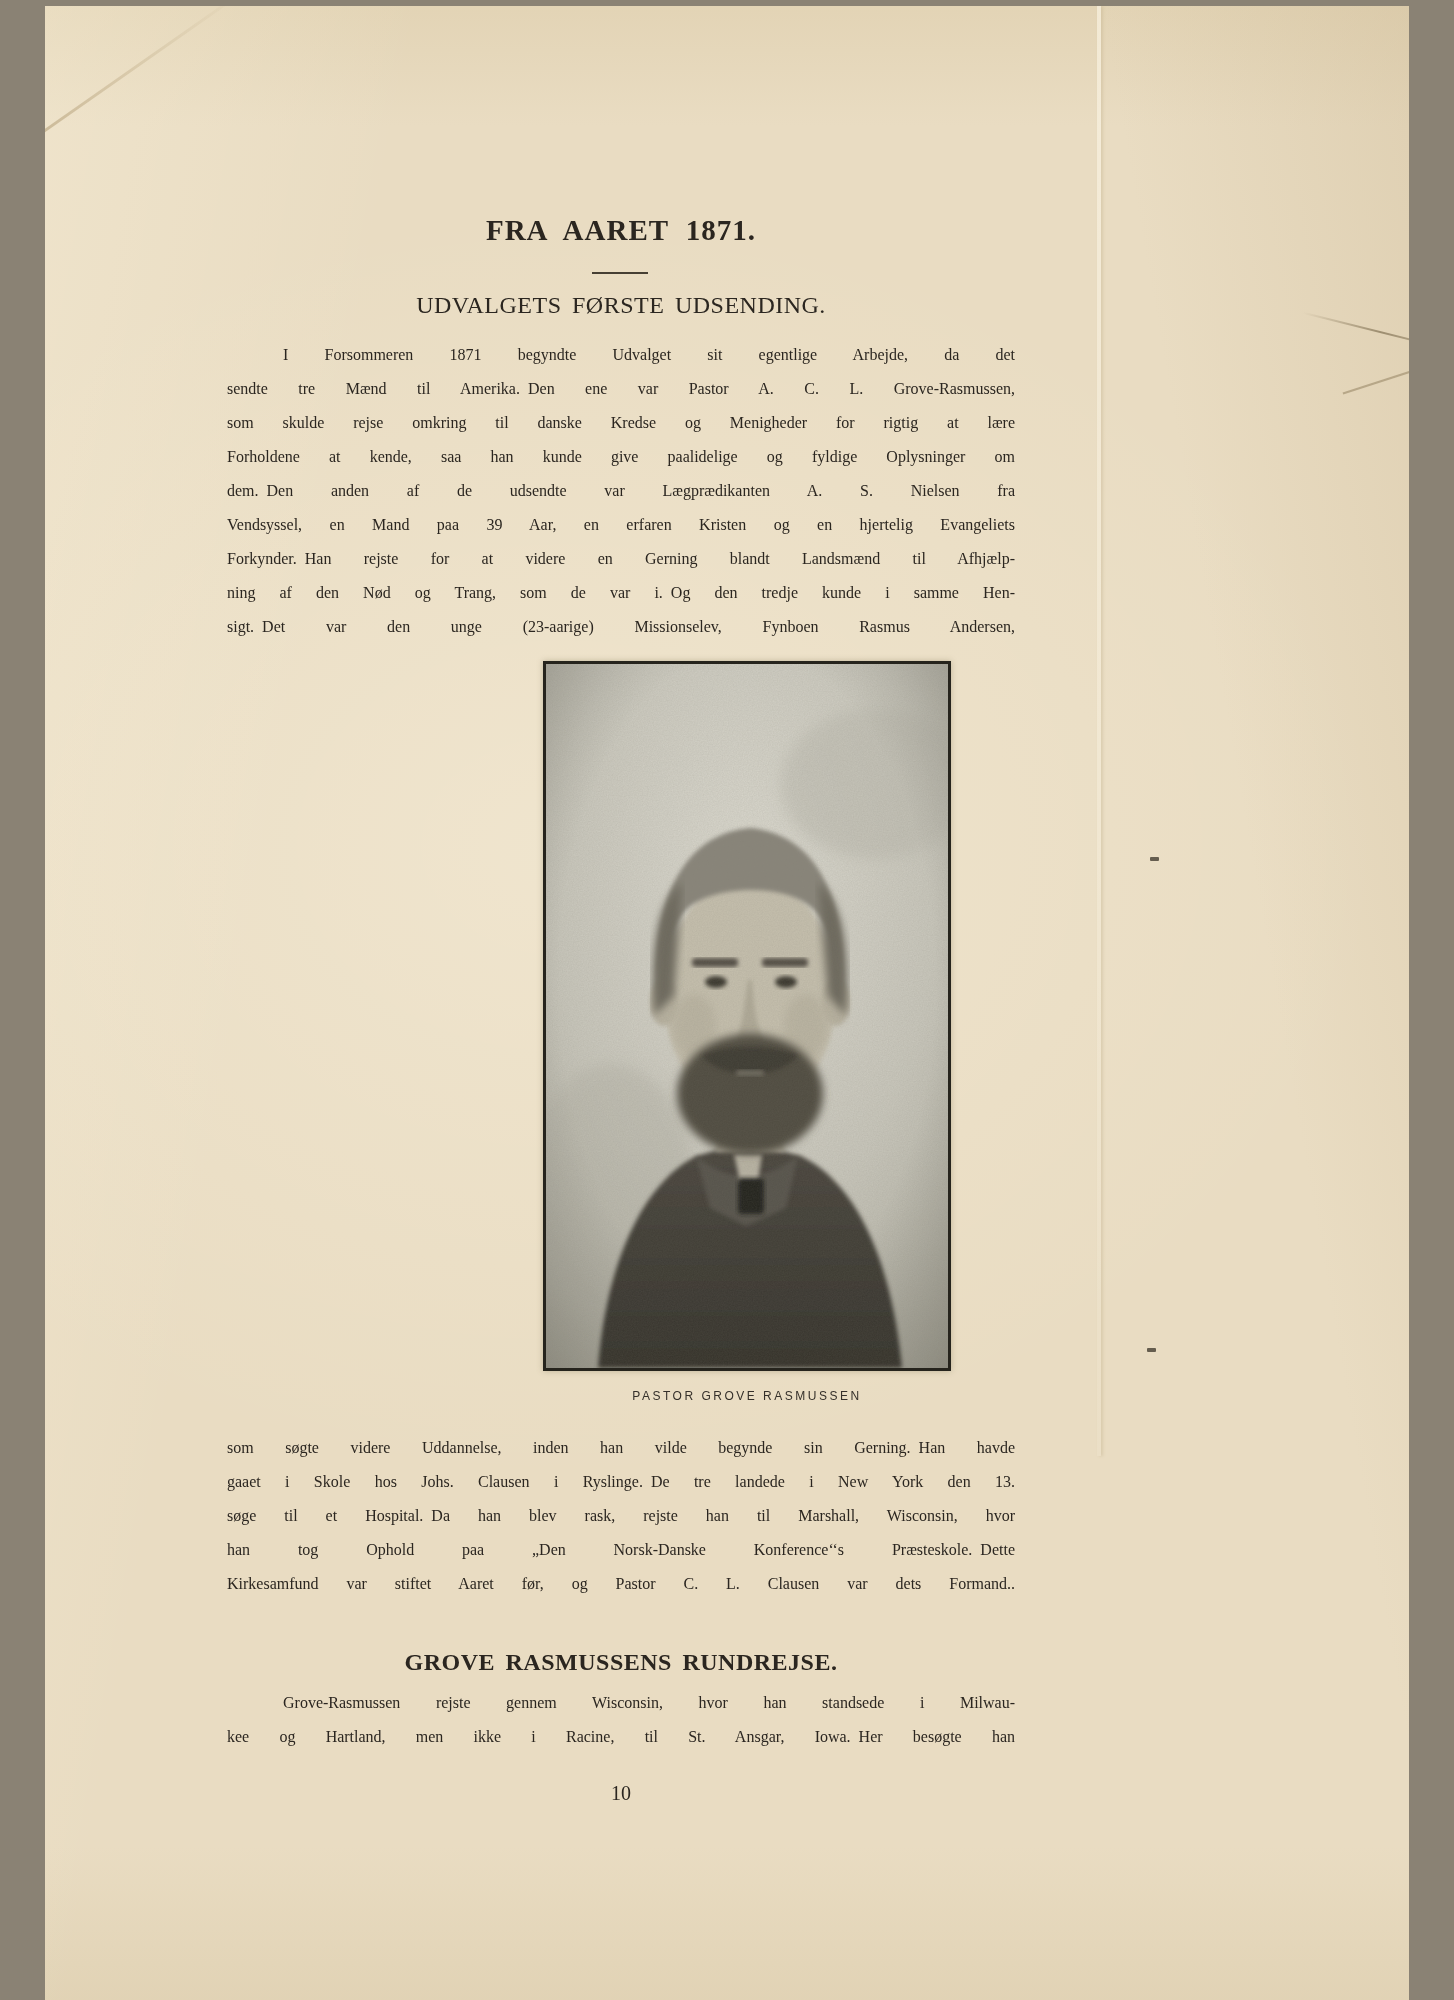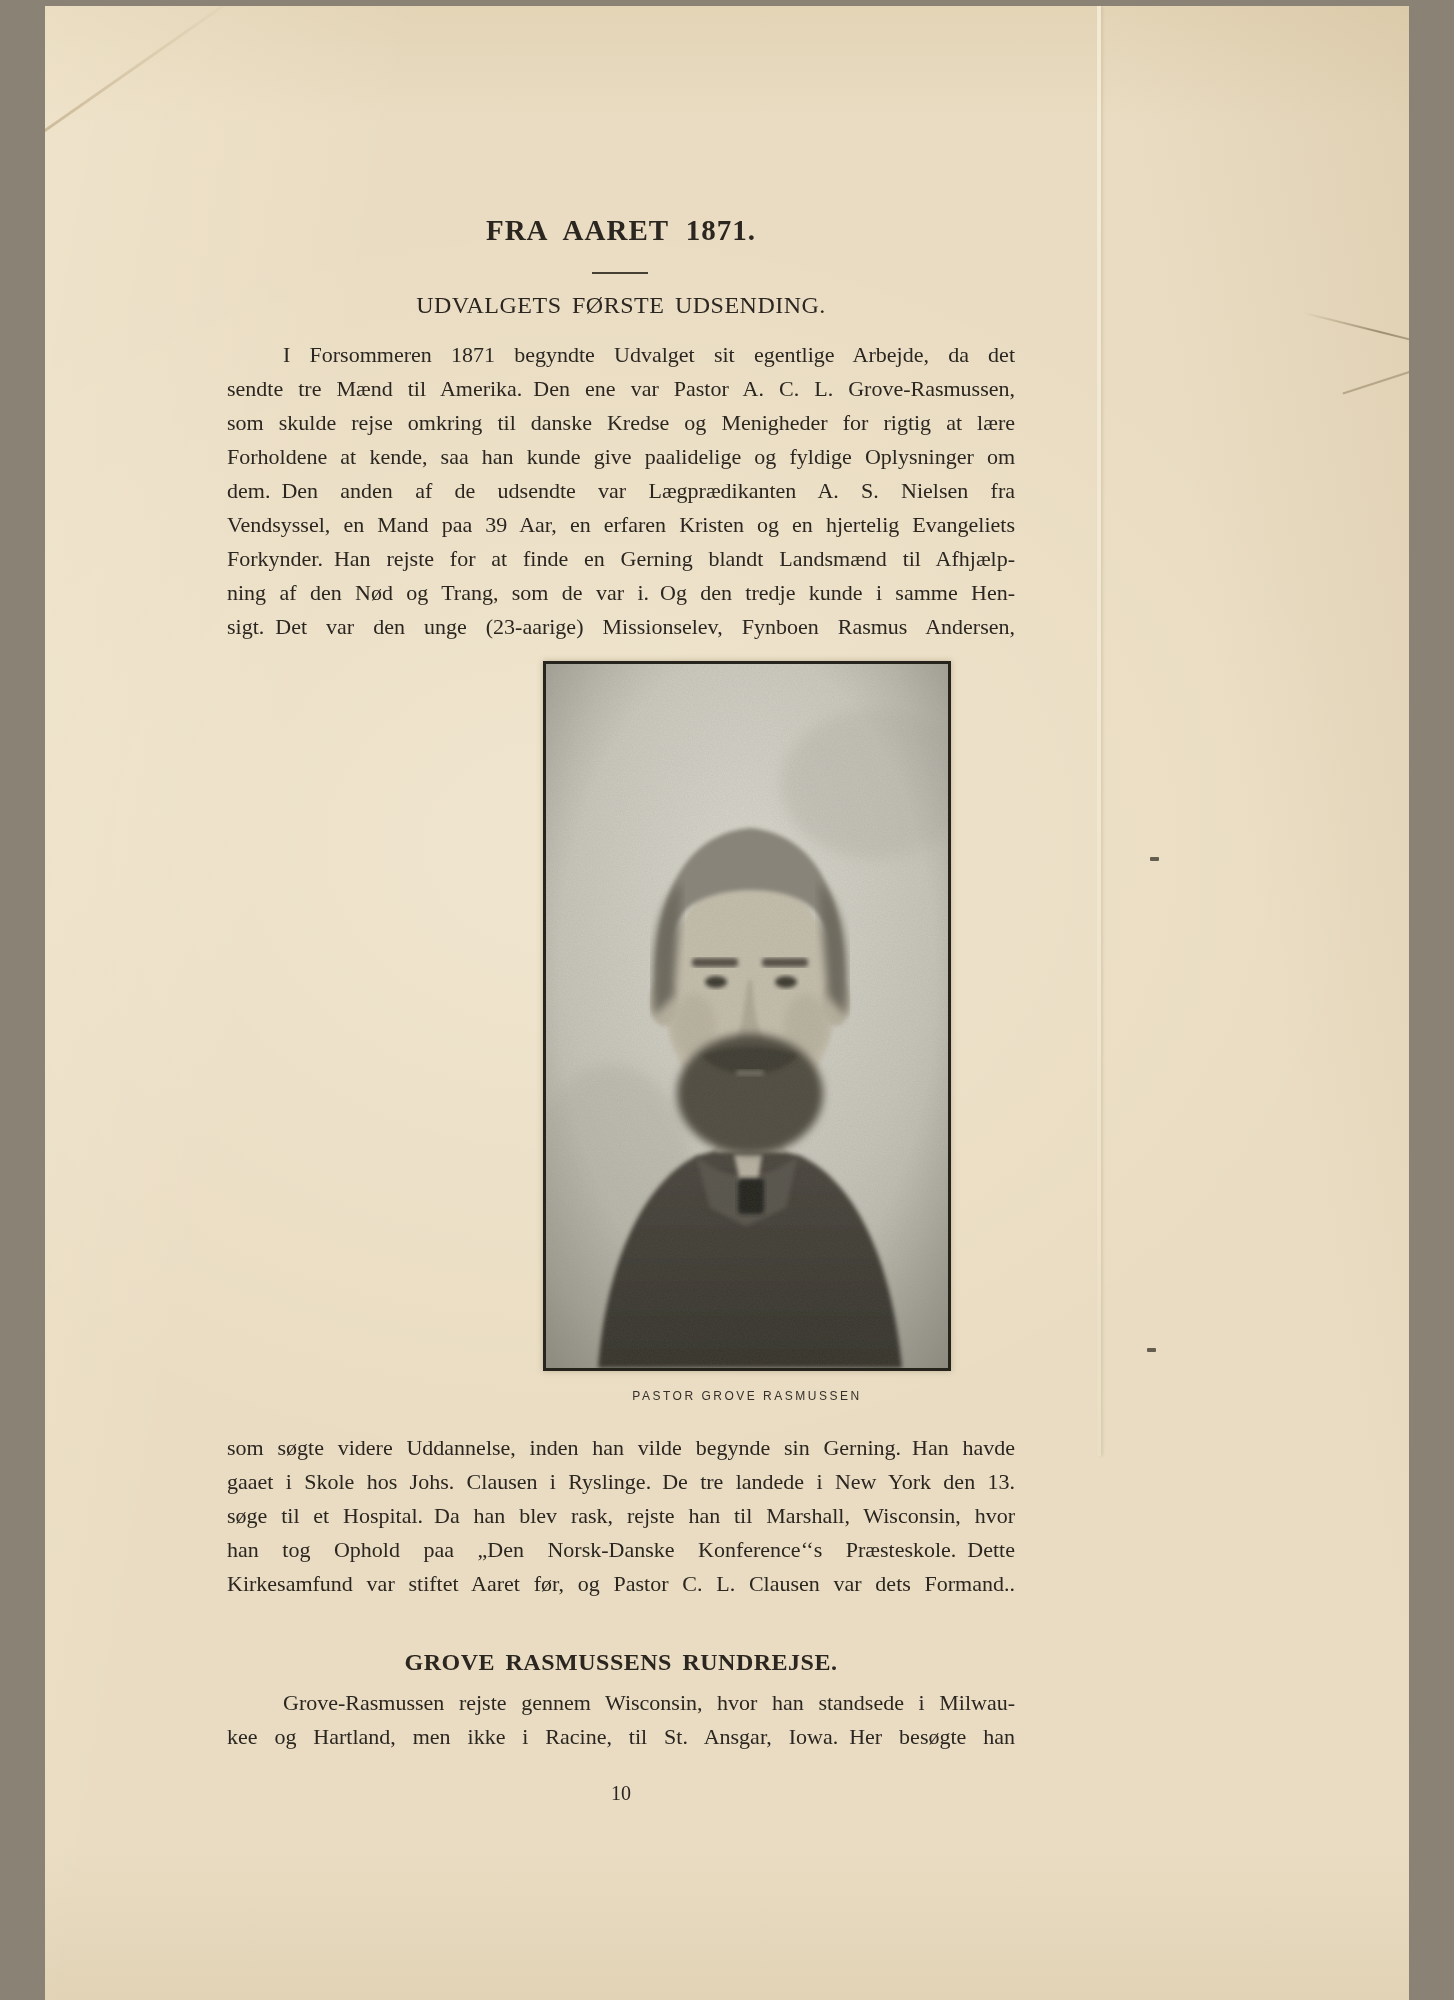--- a/index.html
+++ b/index.html
@@ -32,21 +32,21 @@
     background:rgba(140,122,88,0.5);transform:rotate(-18deg);}
   .speck{position:absolute;background:#4d463a;opacity:0.85;border-radius:1px;}
   .speck.arrow{clip-path:polygon(0 40%,100% 0,70% 100%);}
   
   .textblock{position:absolute;left:182px;width:788px;}
   .doc-title{top:208px;font-size:29px;font-weight:bold;text-align:center;
     letter-spacing:1px;word-spacing:9px;}
   .title-rule{position:absolute;left:547px;top:266px;width:56px;height:2px;background:#463f33;}
   .h1{top:286px;font-size:24px;font-weight:normal;text-align:center;letter-spacing:0.5px;word-spacing:4px;}
   .h2{top:1643px;font-size:24px;font-weight:bold;text-align:center;letter-spacing:0.5px;word-spacing:4px;}
-  .para{font-size:22px;}
+  .para{font-size:16px;}
   .para .line{line-height:34px;text-align:justify;text-align-last:justify;}
   .para.indent .line.first{text-indent:56px;}
   .p1{top:332px;}
   .p2{top:1425px;}
   .p3{top:1680px;}
   .page-number{top:1776px;font-size:20px;text-align:center;}
   
   .figure{position:absolute;left:498px;top:655px;width:408px;}
   .photo{width:402px;height:704px;border:3px solid #26241d;background:#c9c7bd;
     box-shadow:0 0 6px rgba(110,96,66,0.35);}
@@ -74,21 +74,21 @@
   <div class="title-rule"></div>
   <div class="textblock h1" style="position:absolute;">UDVALGETS FØRSTE UDSENDING.</div>
 
   <div class="textblock para p1 indent" style="position:absolute;">
       <div class="line first">I Forsommeren 1871 begyndte Udvalget sit egentlige Arbejde, da det</div>
       <div class="line">sendte tre Mænd til Amerika. Den ene var Pastor A. C. L. Grove-Rasmussen,</div>
       <div class="line">som skulde rejse omkring til danske Kredse og Menigheder for rigtig at lære</div>
       <div class="line">Forholdene at kende, saa han kunde give paalidelige og fyldige Oplysninger om</div>
       <div class="line">dem. Den anden af de udsendte var Lægprædikanten A. S. Nielsen fra</div>
       <div class="line">Vendsyssel, en Mand paa 39 Aar, en erfaren Kristen og en hjertelig Evangeliets</div>
-      <div class="line">Forkynder. Han rejste for at finde en Gerning blandt Landsmænd til Afhjælp-</div>
+      <div class="line">Forkynder. Han rejste for at videre en Gerning blandt Landsmænd til Afhjælp-</div>
       <div class="line">ning af den Nød og Trang, som de var i. Og den tredje kunde i samme Hen-</div>
       <div class="line last">sigt. Det var den unge (23-aarige) Missionselev, Fynboen Rasmus Andersen,</div>
     </div>
 
   <div class="figure">
     <div class="photo">
       <svg viewBox="0 0 402 704" preserveAspectRatio="none">
         <defs>
           <radialGradient id="pbg" cx="0.5" cy="0.32" r="0.85">
             <stop offset="0" stop-color="#dcdad0"></stop>

